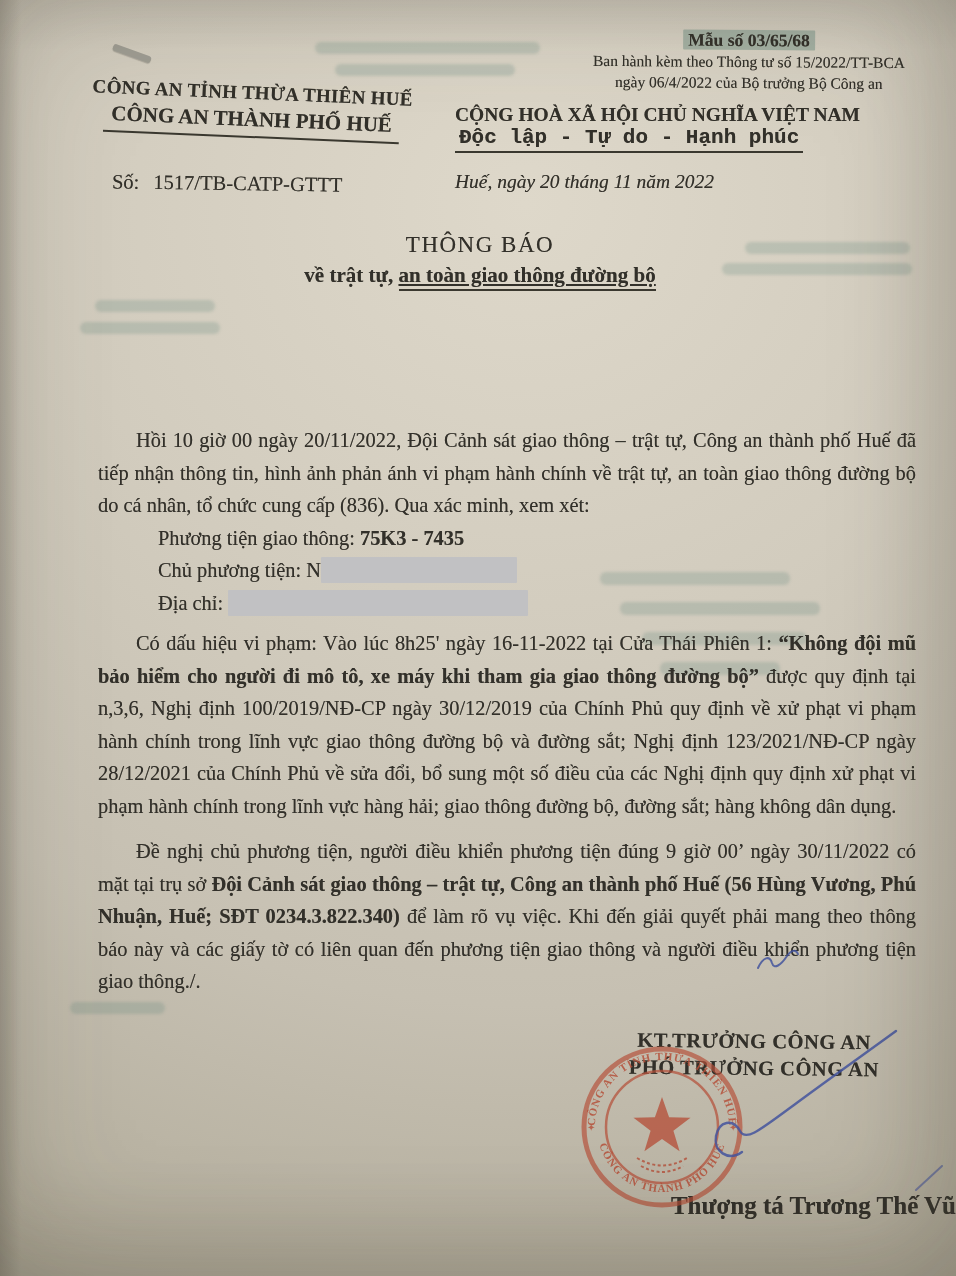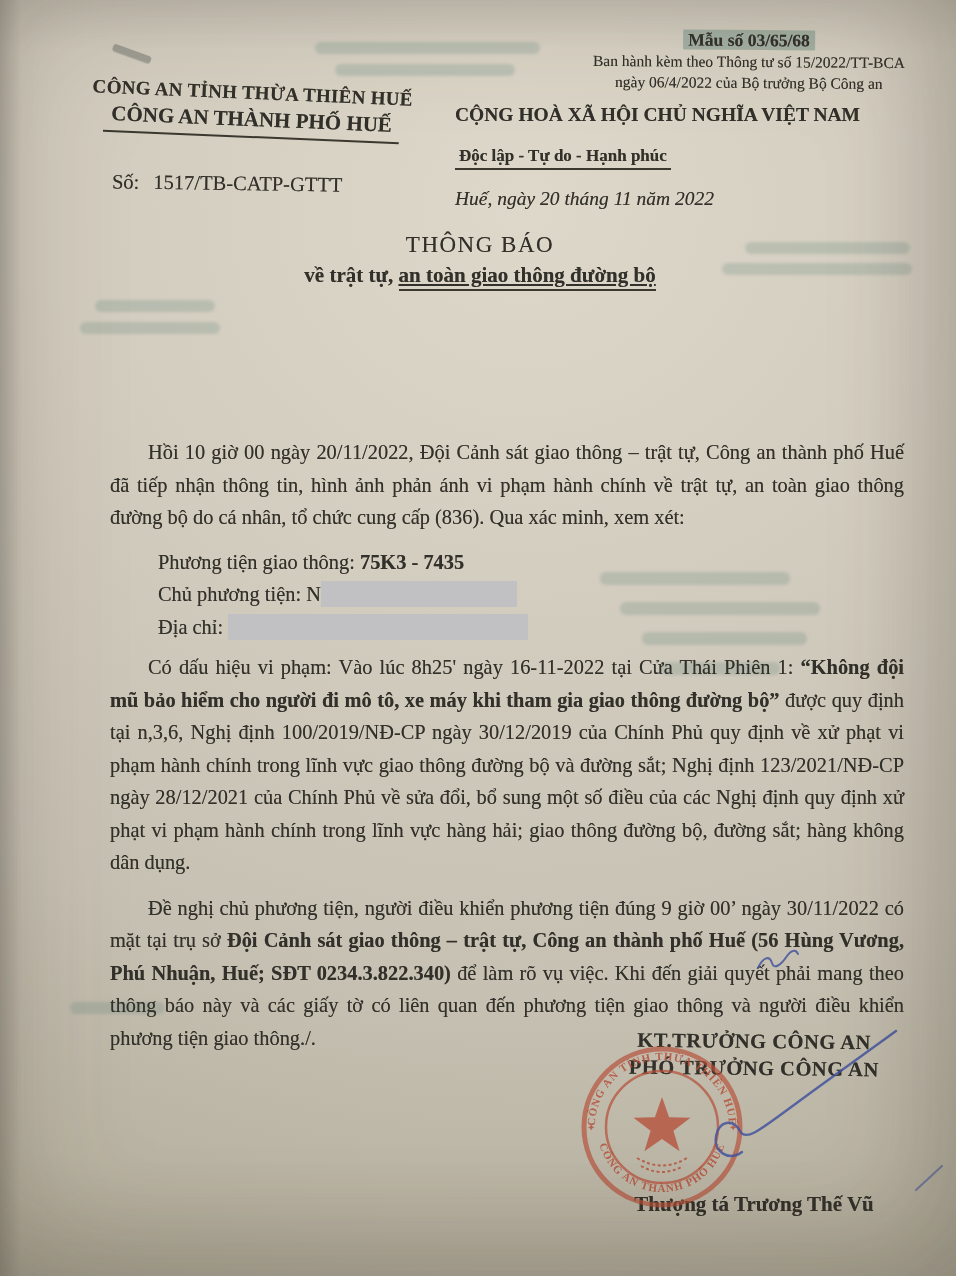--- a/index.html
+++ b/index.html
@@ -33,50 +33,50 @@
   
   .org{left:42px;top:82px;width:420px;text-align:center;transform:rotate(2.4deg);}
   .org .o1{font-size:19px;font-weight:bold;letter-spacing:.3px;}
   .org .o2{font-size:21px;font-weight:bold;margin-top:3px;}
   .org .rule{width:296px;border-top:2.5px solid #3a382f;margin:4px auto 0;}
   .docnum{left:112px;top:172px;font-size:20.5px;transform:rotate(.8deg);}
   .docnum .lbl{margin-right:14px;}
   
   .nat{left:455px;top:104px;width:470px;text-align:left;}
   .nat .n1{font-size:19.5px;font-weight:bold;}
-  .nat .n2{display:inline-block;font-size:17px;font-weight:bold;border-bottom:2.5px solid #3a382f;padding:0 4px 2px;margin-top:20px;}
+  .nat .n2{display:inline-block;font-size:21px;font-weight:bold;border-bottom:2.5px solid #3a382f;padding:0 4px 2px;margin-top:0;font-family:Liberation Mono, monospace;}
   .nat .date{font-size:19.5px;font-style:italic;margin-top:18px;}
   
   .title{left:170px;top:232px;width:620px;text-align:center;}
   .title .t1{font-size:23px;font-weight:normal;letter-spacing:1.5px;}
   .title .t2{font-size:21px;font-weight:bold;margin-top:9px;}
   .title .t3{font-size:21px;font-weight:bold;margin-top:5px;}
   .title .u{border-bottom:2.5px solid #3a382f;padding-bottom:2px;text-decoration:underline;}
   
   .kinh{left:284px;top:356px;font-size:21px;}
   .redact{display:inline-block;vertical-align:-7px;border-radius:1px;}
   .redact.light{width:184px;height:27px;background:#dad9d7;margin-left:3px;box-shadow:0 0 3px rgba(255,255,255,.6);}
   .redact.gray1{width:196px;height:26px;background:#c1c1c3;vertical-align:-6px;}
   .redact.gray2{width:300px;height:26px;background:#c1c1c3;vertical-align:-6px;}
   
   .bodytxt{left:98px;top:424px;width:818px;font-size:20.4px;line-height:32.5px;text-align:justify;}
-  .bodytxt p{margin:12px;text-indent:38px;}
+  .bodytxt p{margin:0;text-indent:38px;}
   .bodytxt .details{margin-left:60px;}
   .bodytxt .details div{white-space:nowrap;}
   .bodytxt .p2{margin-top:8px;}
   .bodytxt .p3{margin-top:13px;}
   .b{font-weight:bold;}
   
   .noinhan{left:74px;top:1034px;width:440px;}
   .noinhan .t{font-size:19.5px;font-weight:bold;font-style:italic;}
   .noinhan .r{font-size:18.5px;line-height:28.5px;}
   .noinhan .r:first-of-type{margin-top:5px;}
   .signer{left:552px;top:1028px;width:404px;text-align:center;transform:rotate(.6deg);}
   .signer .s1,.signer .s2{font-size:20.5px;font-weight:bold;letter-spacing:.5px;line-height:27px;}
-  .signer-name{left:552px;top:1192px;width:404px;text-align:center;font-size:21px;font-weight:bold;}
+  .signer-name{left:552px;top:1192px;width:404px;text-align:right;font-size:25px;font-weight:bold;}
   
   .ghost{position:absolute;background:rgba(88,128,117,.22);border-radius:6px;filter:blur(1.6px);}
   svg.overlay{position:absolute;left:0;top:0;pointer-events:none;}
 </style>
 </head>
 <body>
 
 <div class="page">
 
   <div class="abs staple"></div>

